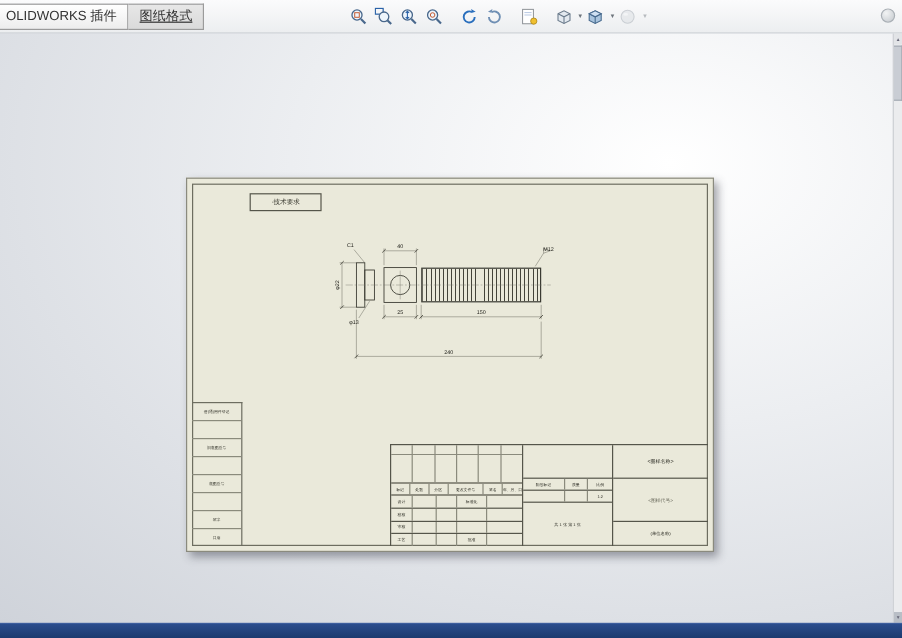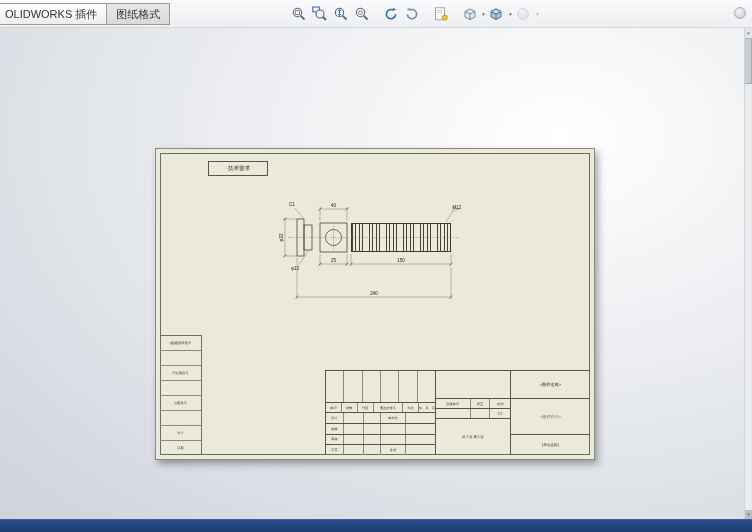--- a/index.html
+++ b/index.html
@@ -5,21 +5,21 @@
   *{margin:0;padding:0;box-sizing:border-box;}
   html,body{width:752px;height:532px;overflow:hidden;font-family:"Liberation Sans","DejaVu Sans",sans-serif;}
   .app{position:relative;width:752px;height:532px;background:#d7dae0;overflow:hidden;}
 
   
   .topbar{position:absolute;top:0;left:0;right:0;height:28px;
     background:linear-gradient(#fbfbfc,#eceef0);border-bottom:1px solid #d3d6da;}
   .tabs{position:absolute;left:-5px;top:3px;display:flex;}
   .tab{height:22px;padding:0 9px;font-size:11px;line-height:21px;color:#333;white-space:nowrap;
     background:linear-gradient(#ffffff,#ededed);border:1px solid #9b9b9b;}
-  .tab.pressed{background:linear-gradient(#e7e7e7,#dadada);border-left:none;}
+  .tab.pressed{background:linear-gradient(#e7e7e7,#dadada);border-left:none;text-decoration:underline;}
   .toolbar{position:absolute;left:288px;top:3px;display:flex;align-items:center;height:22px;}
   .tbtn{width:21px;height:21px;display:flex;align-items:center;justify-content:center;border-radius:2px;}
   .gap{width:8px;height:1px;}
   .caret{font-size:5px;color:#6d747c;margin-left:1px;line-height:21px;}
   .disabled{opacity:.45;}
   .help-dot{position:absolute;right:6px;top:7px;width:12px;height:12px;border-radius:50%;
     background:radial-gradient(circle at 35% 30%,#f2f3f4,#c3c8cd);border:1px solid #aab0b6;}
 
   
   .canvas{position:absolute;left:0;top:28px;right:8px;bottom:13px;

